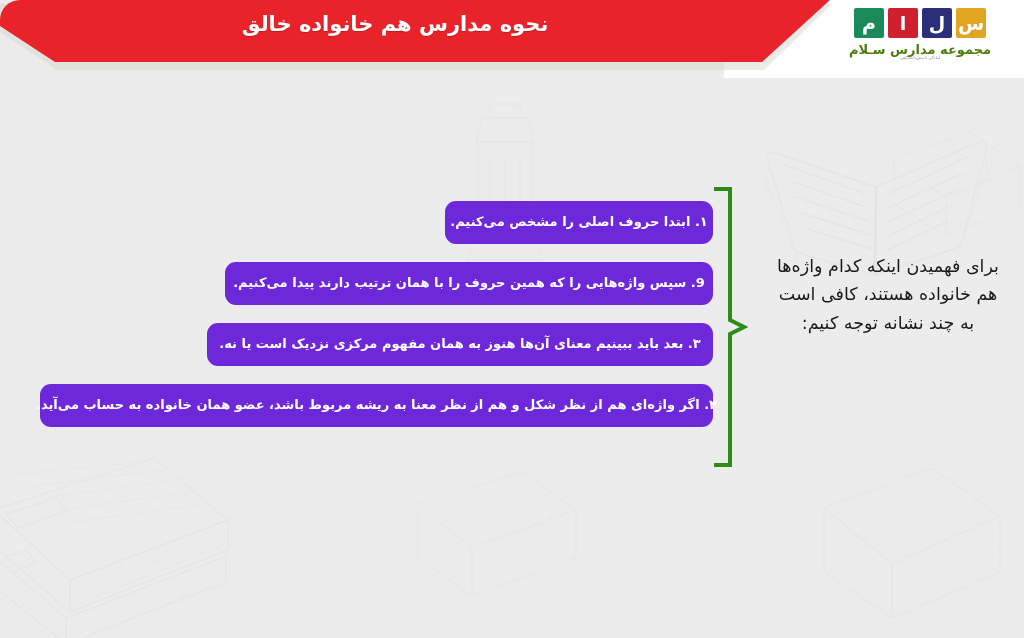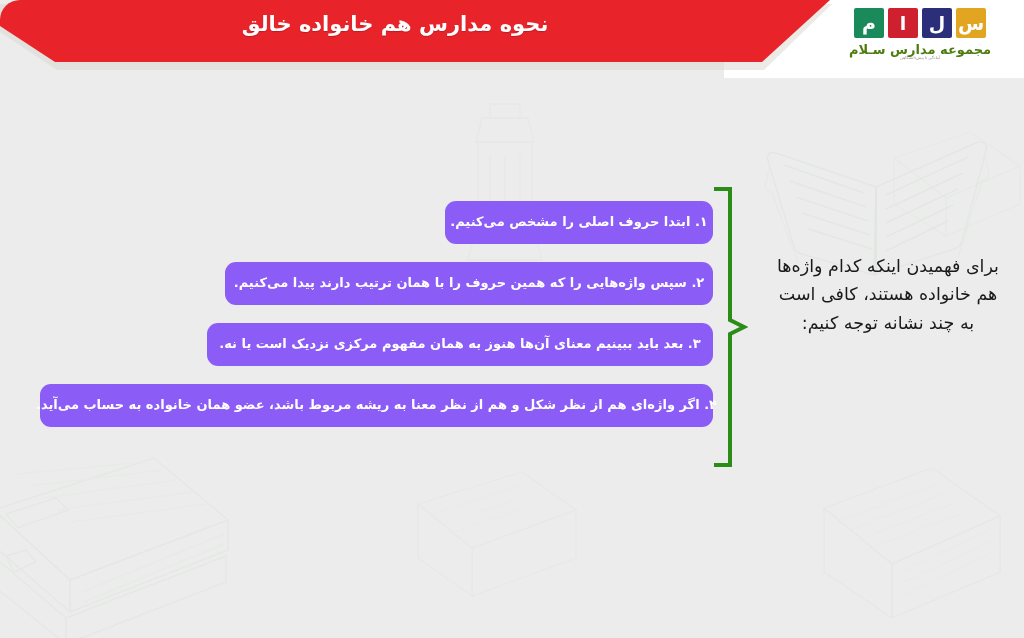--- a/index.html
+++ b/index.html
@@ -136,21 +136,21 @@
     width: 713px;
     height: 250px;
   }
   .step-row {
     position: absolute;
     right: 0;
     display: flex;
     justify-content: flex-end;
   }
   .step-box {
-    background: #8b5cf6;
+    background: #6d28d9;
     border-radius: 11px;
     color: #ffffff;
     font-size: 13px;
     font-weight: bold;
     direction: rtl;
     text-align: center;
     display: flex;
     align-items: center;
     justify-content: center;
     padding: 0 16px;
@@ -271,21 +271,21 @@
     </div>
   </div>
 
   <div id="steps-list">
 
     <div class="step-row" style="top:0px;">
       <div class="step-box" style="width:268px;">۱. ابتدا حروف اصلی را مشخص می‌کنیم.</div>
     </div>
 
     <div class="step-row" style="top:61px;">
-      <div class="step-box" style="width:488px;">۲. سپس واژه‌هایی را که همین حروف را با همان ترتیب دارند پیدا می‌کنیم.</div>
+      <div class="step-box" style="width:488px;">9. سپس واژه‌هایی را که همین حروف را با همان ترتیب دارند پیدا می‌کنیم.</div>
     </div>
 
     <div class="step-row" style="top:122px;margin-left:46px;">
       <div class="step-box" style="width:506px;">۳. بعد باید ببینیم معنای آن‌ها هنوز به همان مفهوم مرکزی نزدیک است یا نه.</div>
     </div>
 
     <div class="step-row" style="top:183px;">
       <div class="step-box" style="width:673px;">۴. اگر واژه‌ای هم از نظر شکل و هم از نظر معنا به ریشه مربوط باشد، عضو همان خانواده به حساب می‌آید.</div>
     </div>
 

